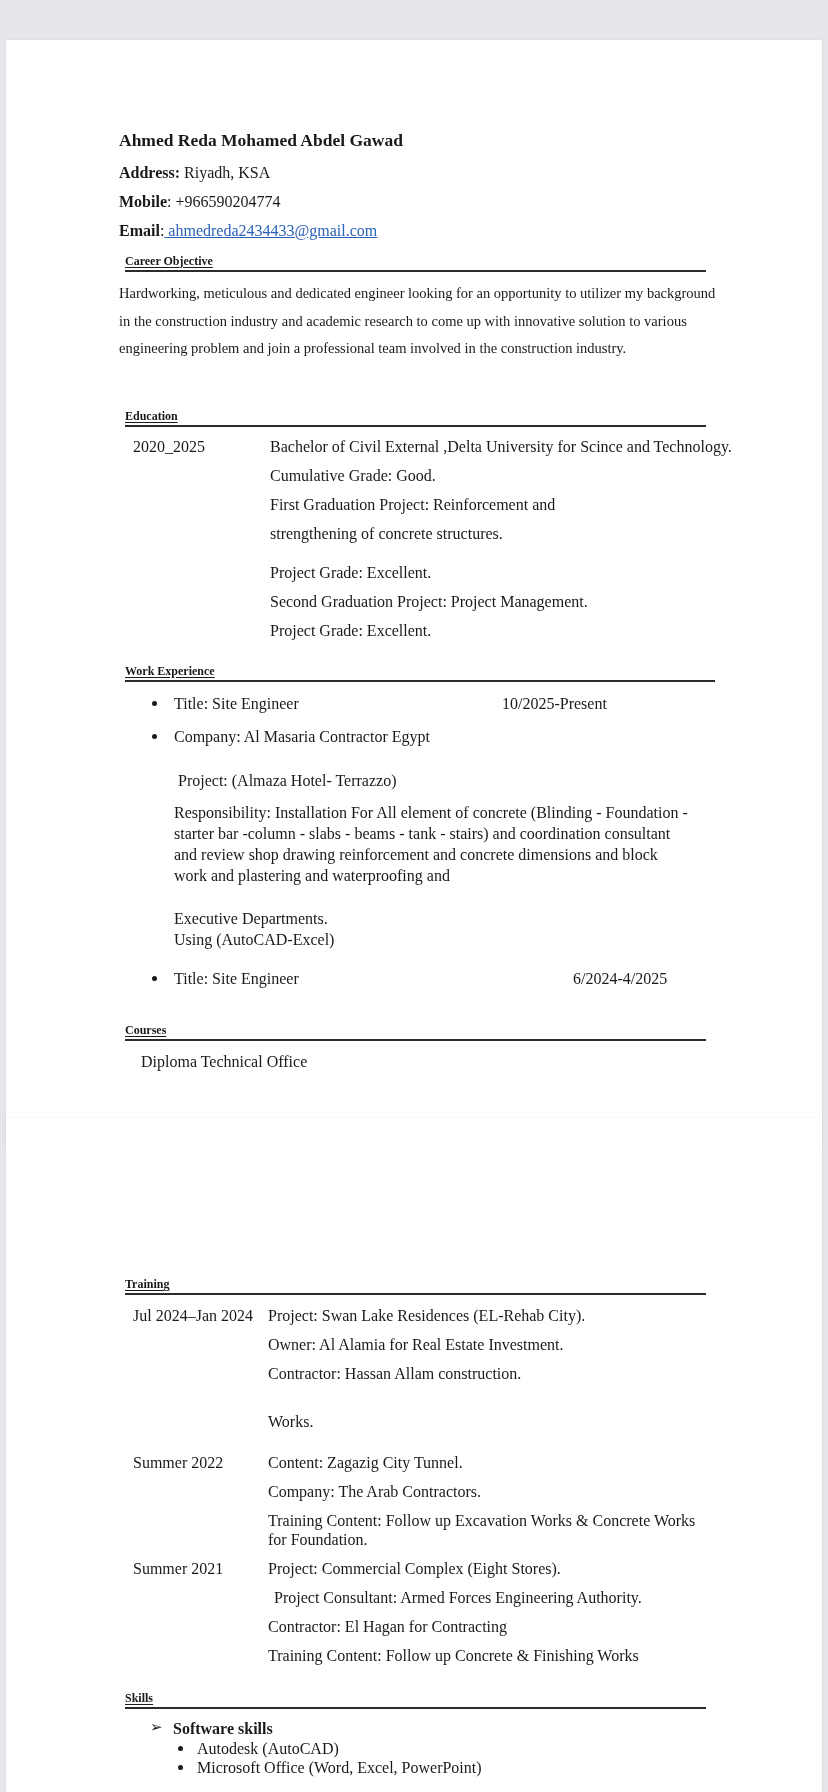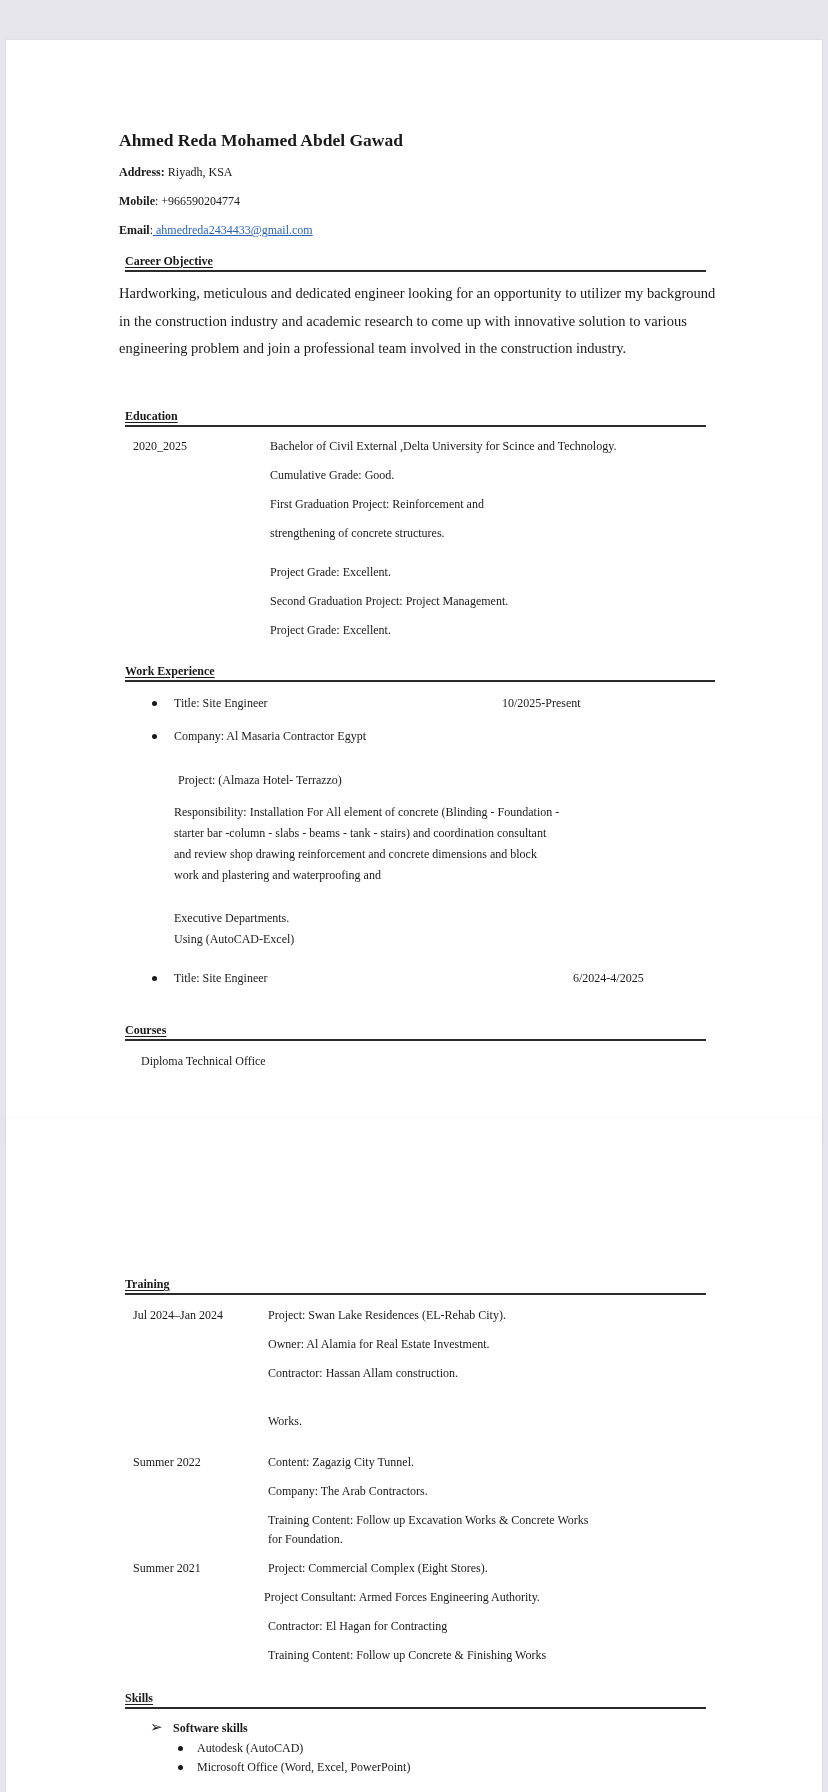--- a/index.html
+++ b/index.html
@@ -21,21 +21,21 @@
       position: absolute;
       left: 6px;
       width: 816px;
       background: #ffffff;
       box-shadow: 0 0 2px rgba(0,0,0,0.08);
     }
     .page1 { top: 0; height: 1104px; margin-top: 40px; }
     .page2 { top: 1118px; height: 700px; }
 
     .abs { position: absolute; white-space: nowrap; }
-    .txt { font-size: 12px; line-height: 17px; }
+    .txt { font-size: 16px; line-height: 17px; }
     .name {
       font-weight: bold;
       font-size: 17.5px;
       line-height: 20px;
     }
     .label { font-weight: bold; }
     .link { color: #2a62b8; text-decoration: underline; }
 
     .heading {
       position: absolute;
@@ -147,21 +147,21 @@
     <div class="abs txt" style="left:262px; top:295px;">Works.</div>
 
     <div class="abs txt" style="left:127px; top:336px;">Summer 2022</div>
     <div class="abs txt" style="left:262px; top:336px;">Content: Zagazig City Tunnel.</div>
     <div class="abs txt" style="left:262px; top:365px;">Company: The Arab Contractors.</div>
     <div class="abs txt" style="left:262px; top:394px;">Training Content: Follow up Excavation Works &amp; Concrete Works</div>
     <div class="abs txt" style="left:262px; top:413px;">for Foundation.</div>
 
     <div class="abs txt" style="left:127px; top:442px;">Summer 2021</div>
     <div class="abs txt" style="left:262px; top:442px;">Project: Commercial Complex (Eight Stores).</div>
-    <div class="abs txt" style="left:258px; top:471px;text-align:center;">Project Consultant: Armed Forces Engineering Authority.</div>
+    <div class="abs txt" style="left:268px; top:471px;text-align:center;">Project Consultant: Armed Forces Engineering Authority.</div>
     <div class="abs txt" style="left:262px; top:500px;">Contractor: El Hagan for Contracting</div>
     <div class="abs txt" style="left:262px; top:529px;">Training Content: Follow up Concrete &amp; Finishing Works</div>
 
     <div class="heading" style="left:119px; top:571px; width:581px;">
       <span>Skills</span>
     </div>
 
     <div class="arrow-icon" style="left:144px; top:601px;">➢</div>
     <div class="abs txt label" style="left:167px; top:602px;">Software skills</div>
 

